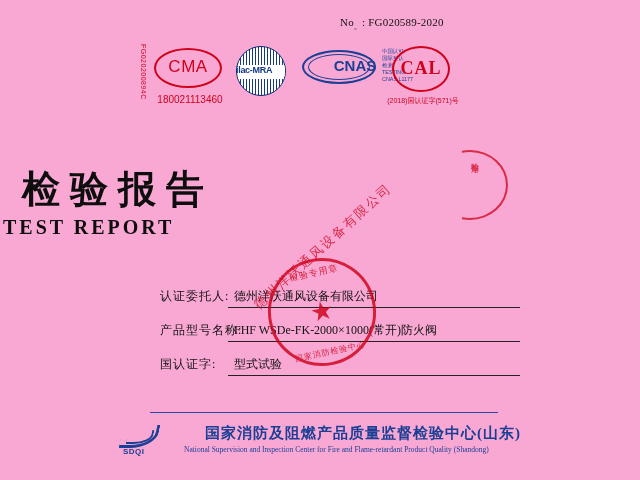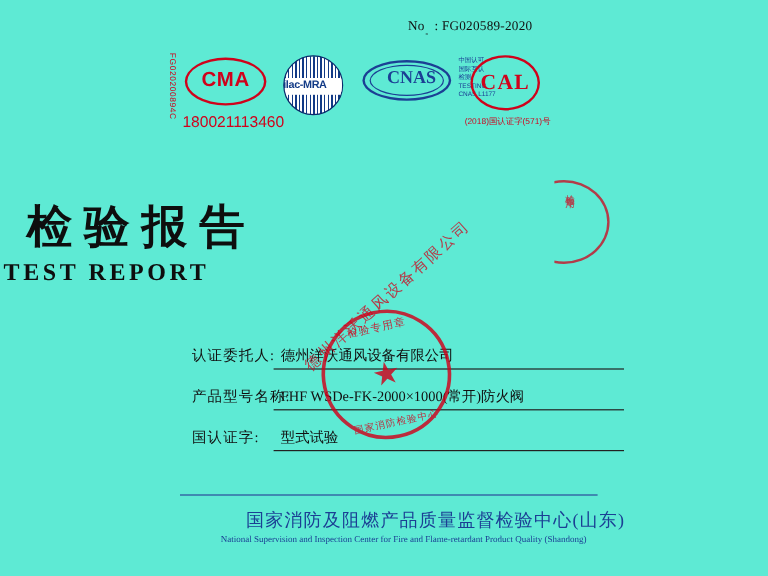--- a/index.html
+++ b/index.html
@@ -12,21 +12,21 @@
     height: 480px;
     overflow: hidden;
     font-family: "Liberation Serif", serif;
     color: #1a1a1a;
     position: relative;
   }
   .page {
     position: relative;
     width: 640px;
     height: 480px;
-    background: #5eead4;
+    background: #f9a8d4;
   }
 
   
   .report-no {
     position: absolute;
     top: 16px;
     left: 340px;
     font-size: 11px;
     letter-spacing: 0.2px;
     color: #111;
@@ -78,32 +78,32 @@
     box-sizing: border-box;
   }
   .cma-text {
     position: absolute;
     left: 0;
     top: 9px;
     width: 68px;
     text-align: center;
     color: #d0021b;
     font-family: "Liberation Sans", sans-serif;
-    font-weight: bold;
+    font-weight: normal;
     font-size: 17px;
     letter-spacing: 0.5px;
   }
   .cma-code {
     position: absolute;
     left: -2px;
     top: 46px;
     width: 76px;
     text-align: center;
     color: #d0021b;
-    font-size: 13px;
+    font-size: 10px;
     font-family: "Liberation Sans", sans-serif;
   }
 
   .logo-ilac {
     position: absolute;
     left: 96px;
     top: 0px;
     width: 52px;
     height: 52px;
   }
@@ -163,25 +163,25 @@
     left: 8px;
     top: 4px;
     width: 62px;
     height: 26px;
     border: 1px solid #1b3f94;
     border-radius: 50%;
     box-sizing: border-box;
   }
   .cnas-text {
     position: absolute;
-    left: 4px;
+    left: 16px;
     top: 7px;
     width: 78px;
     text-align: center;
-    font-family: Liberation Serif, serif;
+    font-family: Liberation Sans, sans-serif;
     font-weight: bold;
     font-size: 15px;
     color: #1b3f94;
     letter-spacing: 0px;
   }
   .cnas-side {
     position: absolute;
     left: 82px;
     top: -2px;
     font-size: 5.4px;
@@ -451,21 +451,21 @@
     left: 4px;
     top: 22px;
     font-size: 8px;
     font-weight: bold;
     color: #1b3f94;
     font-family: "Liberation Sans", sans-serif;
     letter-spacing: 0.5px;
   }
   .footer-cn {
     font-size: 15px;
-    font-weight: normal;
+    font-weight: bold;
     color: #1b3f94;
     letter-spacing: 1px;
     font-family: "Liberation Serif", serif;
     white-space: nowrap;
     padding-left: 40px;
   }
   .footer-en {
     margin-top: 2px;
     font-size: 7.5px;
     color: #1b3f94;
@@ -545,18 +545,23 @@
     <div class="stamp-top">检验专用章</div>
     <div class="stamp-star">★</div>
     <div class="stamp-bottom">国家消防检验中心</div>
   </div>
 
   <div class="stamp-diag">德州洋沃通风设备有限公司</div>
 
   <div class="footer-rule"></div>
   <div class="footer">
     <div class="footer-inner">
+      <div class="sdqi-logo">
+        <div class="sdqi-swoosh"></div>
+        <div class="sdqi-swoosh2"></div>
+        <div class="sdqi-text">SDQI</div>
+      </div>
       <div class="footer-cn">国家消防及阻燃产品质量监督检验中心(山东)</div>
       <div class="footer-en">National Supervision and Inspection Center for Fire and Flame-retardant Product Quality (Shandong)</div>
     </div>
   </div>
 
 </div>
 
 </body></html>

